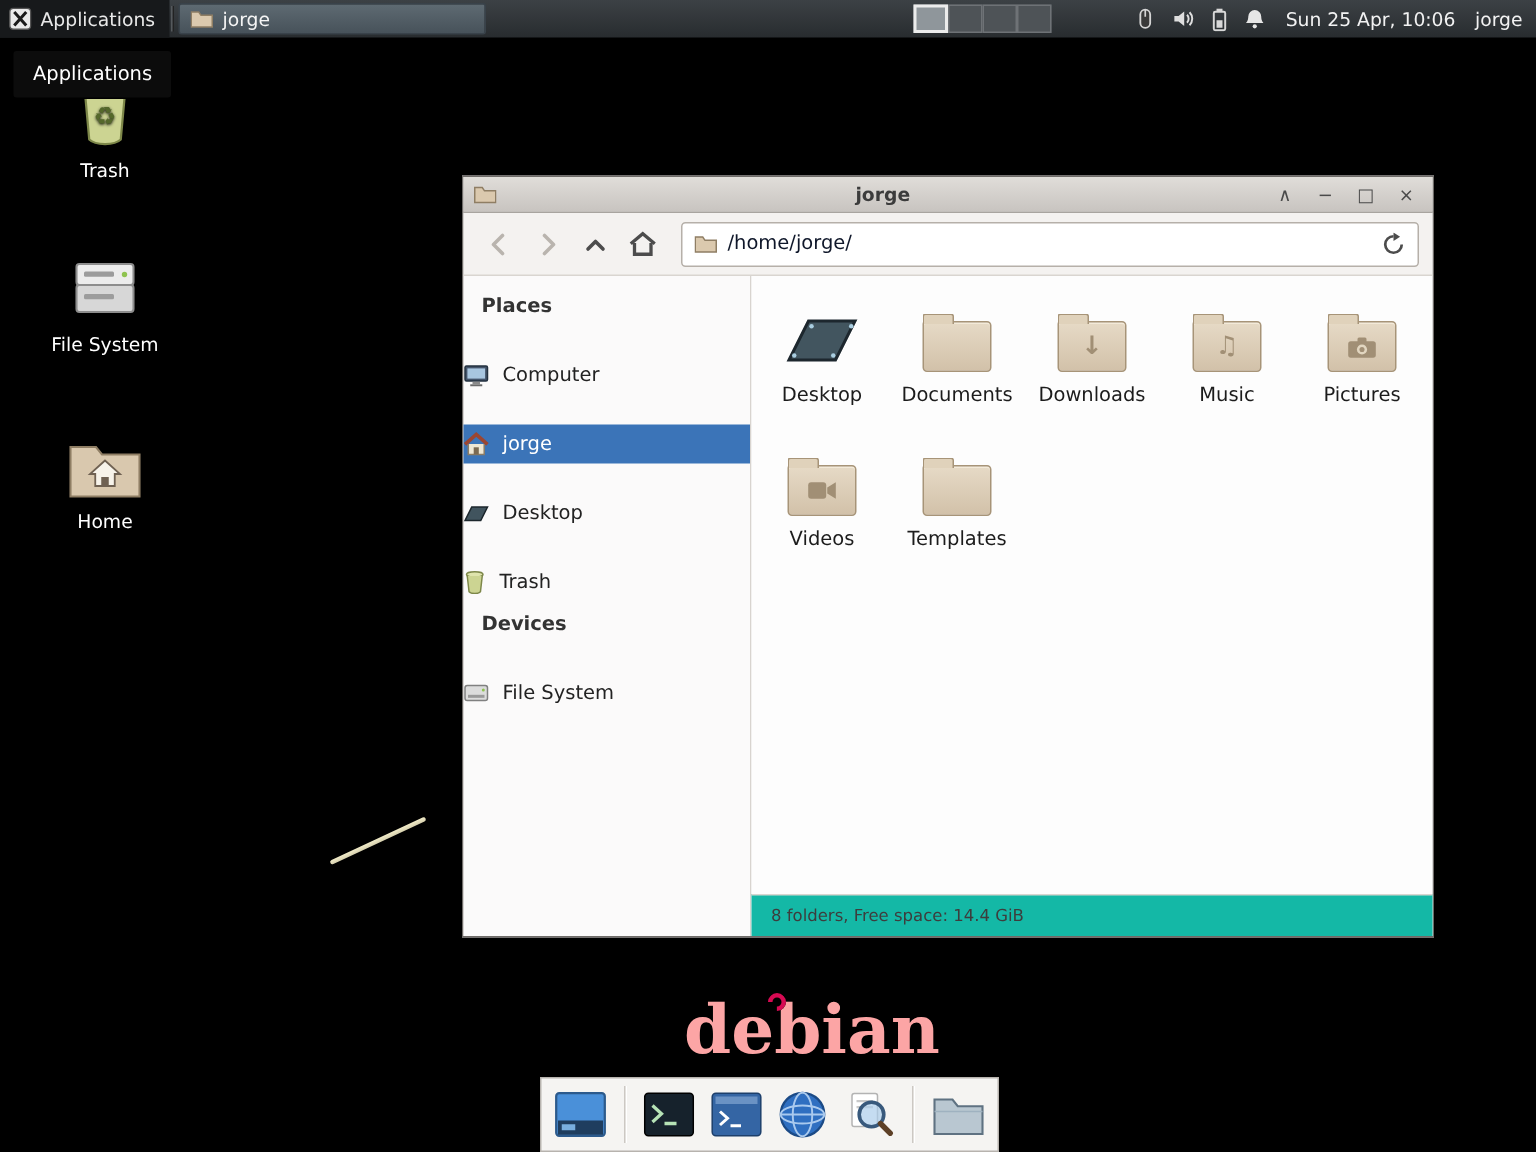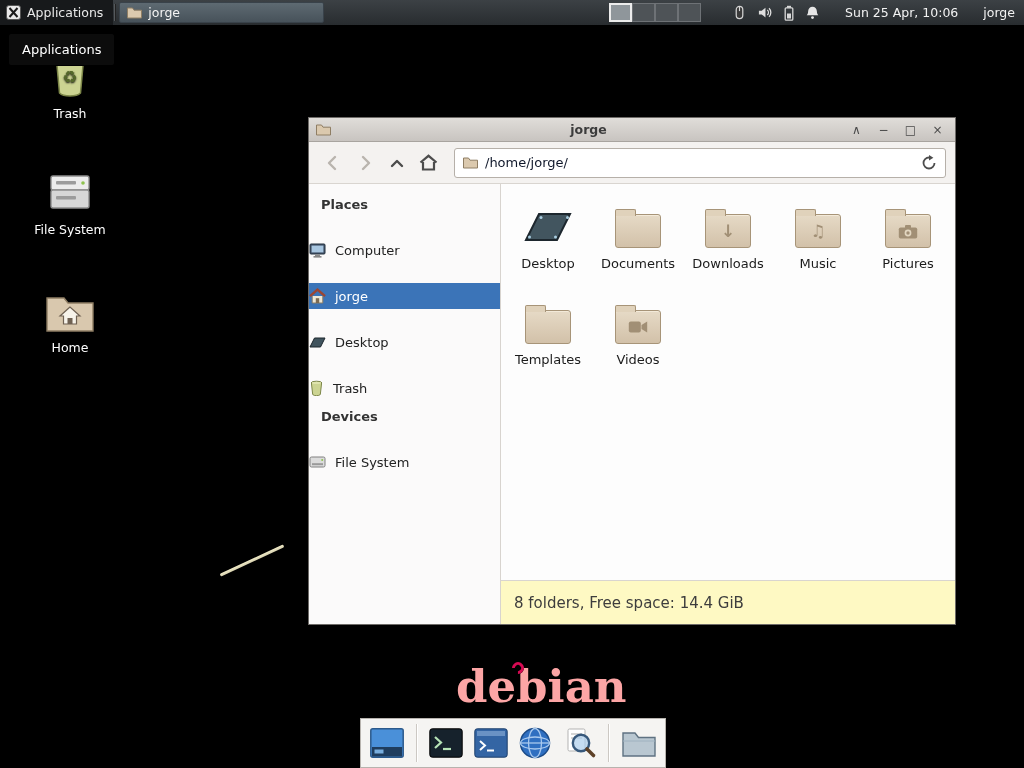--- a/index.html
+++ b/index.html
@@ -12,21 +12,21 @@
            background:linear-gradient(#3c4145,#282c2f); display:flex; align-items:center;
            color:#e9e9e9; font-size:12.5px; z-index:50; }
   .apps-btn { height:25px; display:flex; align-items:center; gap:6px; padding:0 10px 0 6px; background:#17191b; }
   .psep { width:1px; height:17px; background:#55595c; box-shadow:1px 0 0 #222; margin:0 1px; }
   .win-btn { width:205px; height:21px; margin-left:3px; background:linear-gradient(#5e6a72,#47525a);
              border:1px solid #39424a; border-radius:2px; display:flex; align-items:center; gap:6px; padding:0 7px; }
   .win-btn span { color:#f4f4f4; }
   .pager { position:absolute; left:609px; top:3px; height:19px; display:flex; }
   .pager .cell { width:23px; height:19px; background:#4e5357; border:1px solid #6e7276; }
   .pager .cell.active { background:#8f969b; border:2px solid #ececec; }
-  .panel-right { margin-left:auto; display:flex; align-items:center; gap:25px; padding-right:9px; }
+  .panel-right { margin-left:auto; display:flex; align-items:center; gap:13px; padding-right:9px; }
   .tray { display:flex; align-items:center; gap:10px; }
   .clock, .pr-user { white-space:nowrap; color:#f2f2f2; }
 
   
   .tooltip { position:absolute; left:8px; top:33px; background:#0c0c0c; border:1px solid #000;
              color:#fff; font-size:13px; padding:8px 13px; border-radius:3px; z-index:60; }
 
   
   .dicon { position:absolute; width:96px; display:flex; flex-direction:column; align-items:center; gap:8px;
            color:#fff; font-size:12.5px; text-shadow:0 1px 2px rgba(0,0,0,.9); text-align:center; }
@@ -56,22 +56,22 @@
   .wbody { flex:1; display:flex; min-height:0; }
   .sidebar { width:192px; background:#fbfafa; border-right:1px solid #d8d4cf; padding-top:5px; font-size:13px; }
   .shead { font-weight:bold; color:#333; padding:8px 12px 5px; }
   .srow { height:26px; display:flex; align-items:center; gap:9px; color:#222;margin-top:20px; }
   .srow.selected { background:#3b74b8; color:#fff; }
   .main-col { flex:1; display:flex; flex-direction:column; background:#fdfdfd; min-width:0; }
   .grid { flex:1; display:flex; flex-wrap:wrap; align-content:flex-start; padding:14px 0 0 2px; overflow:hidden; }
   .fitem { width:90px; height:96px; display:flex; flex-direction:column; align-items:center; }
   .icobox { height:50px; display:flex; align-items:flex-end; justify-content:center; }
   .flabel { margin-top:8px; font-size:13px; color:#1c1c1c; }
-  .statusbar { height:44px; background:#fef9c3; border-top:1px solid #d9d5d0;
-               display:flex; align-items:center; padding-left:13px; font-size:15px; color:#3d3d3d; }
+  .statusbar { height:28px; background:#14b8a6; border-top:1px solid #d9d5d0;
+               display:flex; align-items:center; padding-left:13px; font-size:11px; color:#3d3d3d; }
 
   
   .gfolder { position:relative; width:46px; height:34px;
              background:linear-gradient(#e6dac6,#d2c1a9); border:1px solid #a79478;
              border-radius:2px 3px 3px 3px; box-shadow:inset 0 1px 0 #f3ead9;
              display:flex; align-items:center; justify-content:center; margin-top:6px; }
   .gfolder::before { content:""; position:absolute; top:-6px; left:-1px; width:19px; height:6px;
              background:#e0d2bb; border:1px solid #a79478; border-bottom:none; border-radius:2px 2px 0 0; }
   .emblem-txt { color:#a18f75; font-weight:bold; font-size:17px; line-height:1; }
 
@@ -322,37 +322,37 @@
                   <circle cx="10" cy="9" r="1.7" fill="#a18f75"></circle>
                 </svg>
           </div>
             </div>
           <div class="flabel">Pictures</div>
         </div>
 
 
         <div class="fitem">
           <div class="icobox">
-              <div class="gfolder"></div>
-            </div>
-          <div class="flabel">Templates</div>
-        </div>
-
-        <div class="fitem">
-          <div class="icobox">
               <div class="gfolder">
             <svg width="20" height="14" viewBox="0 0 20 14">
                   <rect x="0.8" y="1.5" width="12" height="11" rx="2" fill="#a18f75"></rect>
                   <polygon points="13.5,5 19.2,1.5 19.2,12.5 13.5,9" fill="#a18f75"></polygon>
                 </svg>
           </div>
             </div>
           <div class="flabel">Videos</div>
         </div>
 
+        <div class="fitem">
+          <div class="icobox">
+              <div class="gfolder"></div>
+            </div>
+          <div class="flabel">Templates</div>
+        </div>
+
       </div>
       <div class="statusbar">
         <span>8 folders, Free space: 14.4 GiB</span>
       </div>
     </div>
   </div>
 </div>
 
 <div class="scratch"></div>
 

